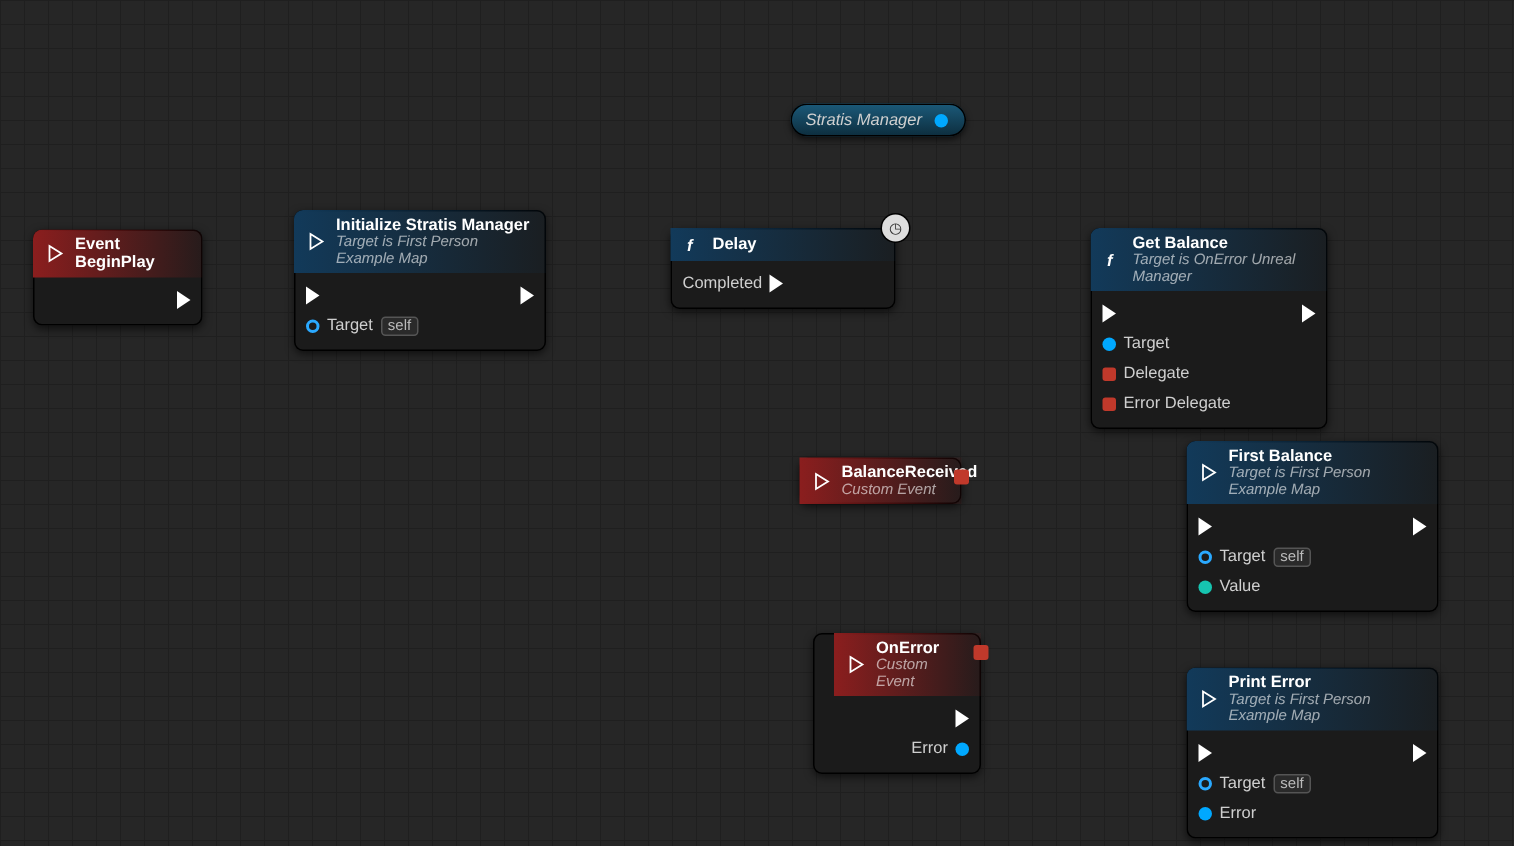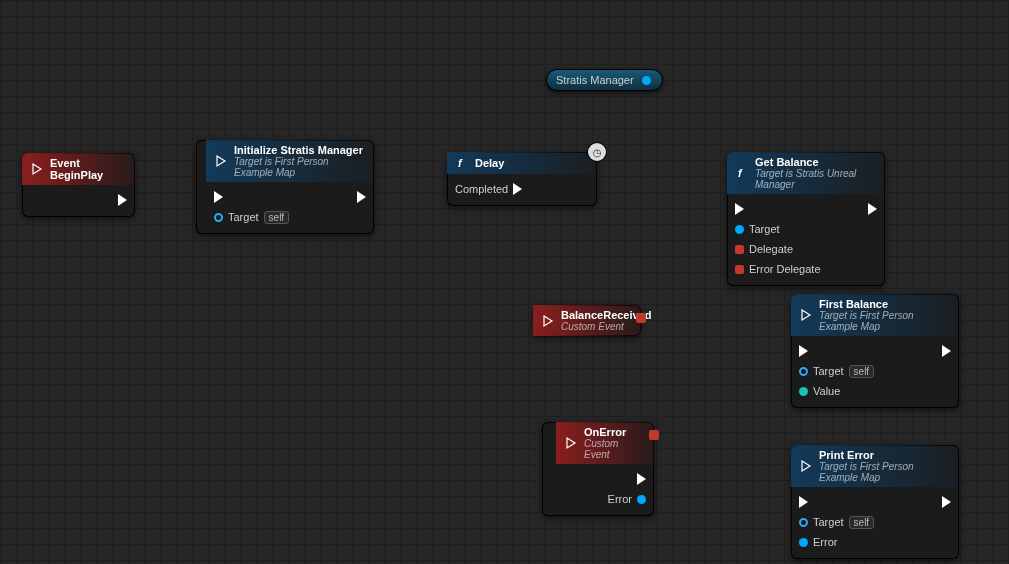--- a/index.html
+++ b/index.html
@@ -53,42 +53,42 @@
   <path d="M640 80 C700 80 712 160 740 211" stroke="#0099ff" stroke-width="2" fill="none"></path>
 
   <path d="M635 316 C670 260 700 228 736 228" stroke="#d43a2a" stroke-width="2" fill="none"></path>
   <path d="M630 434 C680 360 700 246 736 246" stroke="#d43a2a" stroke-width="2" fill="none"></path>
 
   <path d="M636 362 C700 362 750 371 800 371" stroke="#1abc9c" stroke-width="2" fill="none"></path>
 
   <path d="M636 480 C700 480 750 522 800 522" stroke="#2aa9ff" stroke-width="2" fill="none"></path>
 </svg>
 
-<div class="pill" style="left:546px;top:69px;">
+<div class="pill" style="left:527px;top:69px;font-style:italic;">
   <span class="lbl">Stratis Manager</span>
   <span class="pin blue"></span>
 </div>
 
 <div class="node" style="left:22px;top:153px;width:113px;">
   <div class="hdr red">
     <span class="ico">
         <svg viewBox="0 0 14 14">
           <path d="M3 2 L11 7 L3 12 Z" fill="none" stroke="#fff" stroke-width="1.2"></path>
         </svg>
       </span>
     <span>Event BeginPlay</span>
   </div>
   <div class="body">
     <div class="row right">
         <span class="exec out"></span>
       </div>
   </div>
 </div>
 
-<div class="node" style="left:196px;top:140px;width:168px;padding-left:10px;">
+<div class="node" style="left:196px;top:140px;width:168px;">
   <div class="hdr blue">
     <span class="ico">
         <svg viewBox="0 0 14 14">
           <path d="M3 2 L11 7 L3 12 Z" fill="none" stroke="#fff" stroke-width="1.2"></path>
         </svg>
       </span>
     <div>
       <span>Initialize Stratis Manager</span>
       <span class="sub">Target is First Person Example Map</span>
     </div>
@@ -138,21 +138,21 @@
 
 <div class="node" style="left:727px;top:152px;width:158px;">
   <div class="hdr blue">
     <span class="ico">
         <svg viewBox="0 0 14 14">
           <text x="3" y="11" font-size="11" font-style="italic" fill="#fff">f</text>
         </svg>
       </span>
     <div>
       <span>Get Balance</span>
-      <span class="sub">Target is Stratis Unreal Manager</span>
+      <span class="sub">Target is OnError Unreal Manager</span>
     </div>
   </div>
   <div class="body">
     <div class="cols">
       <div class="col">
         <div class="row left">
             <span class="exec"></span>
           </div>
         <div class="row left">
             <span class="pin blue"></span>

